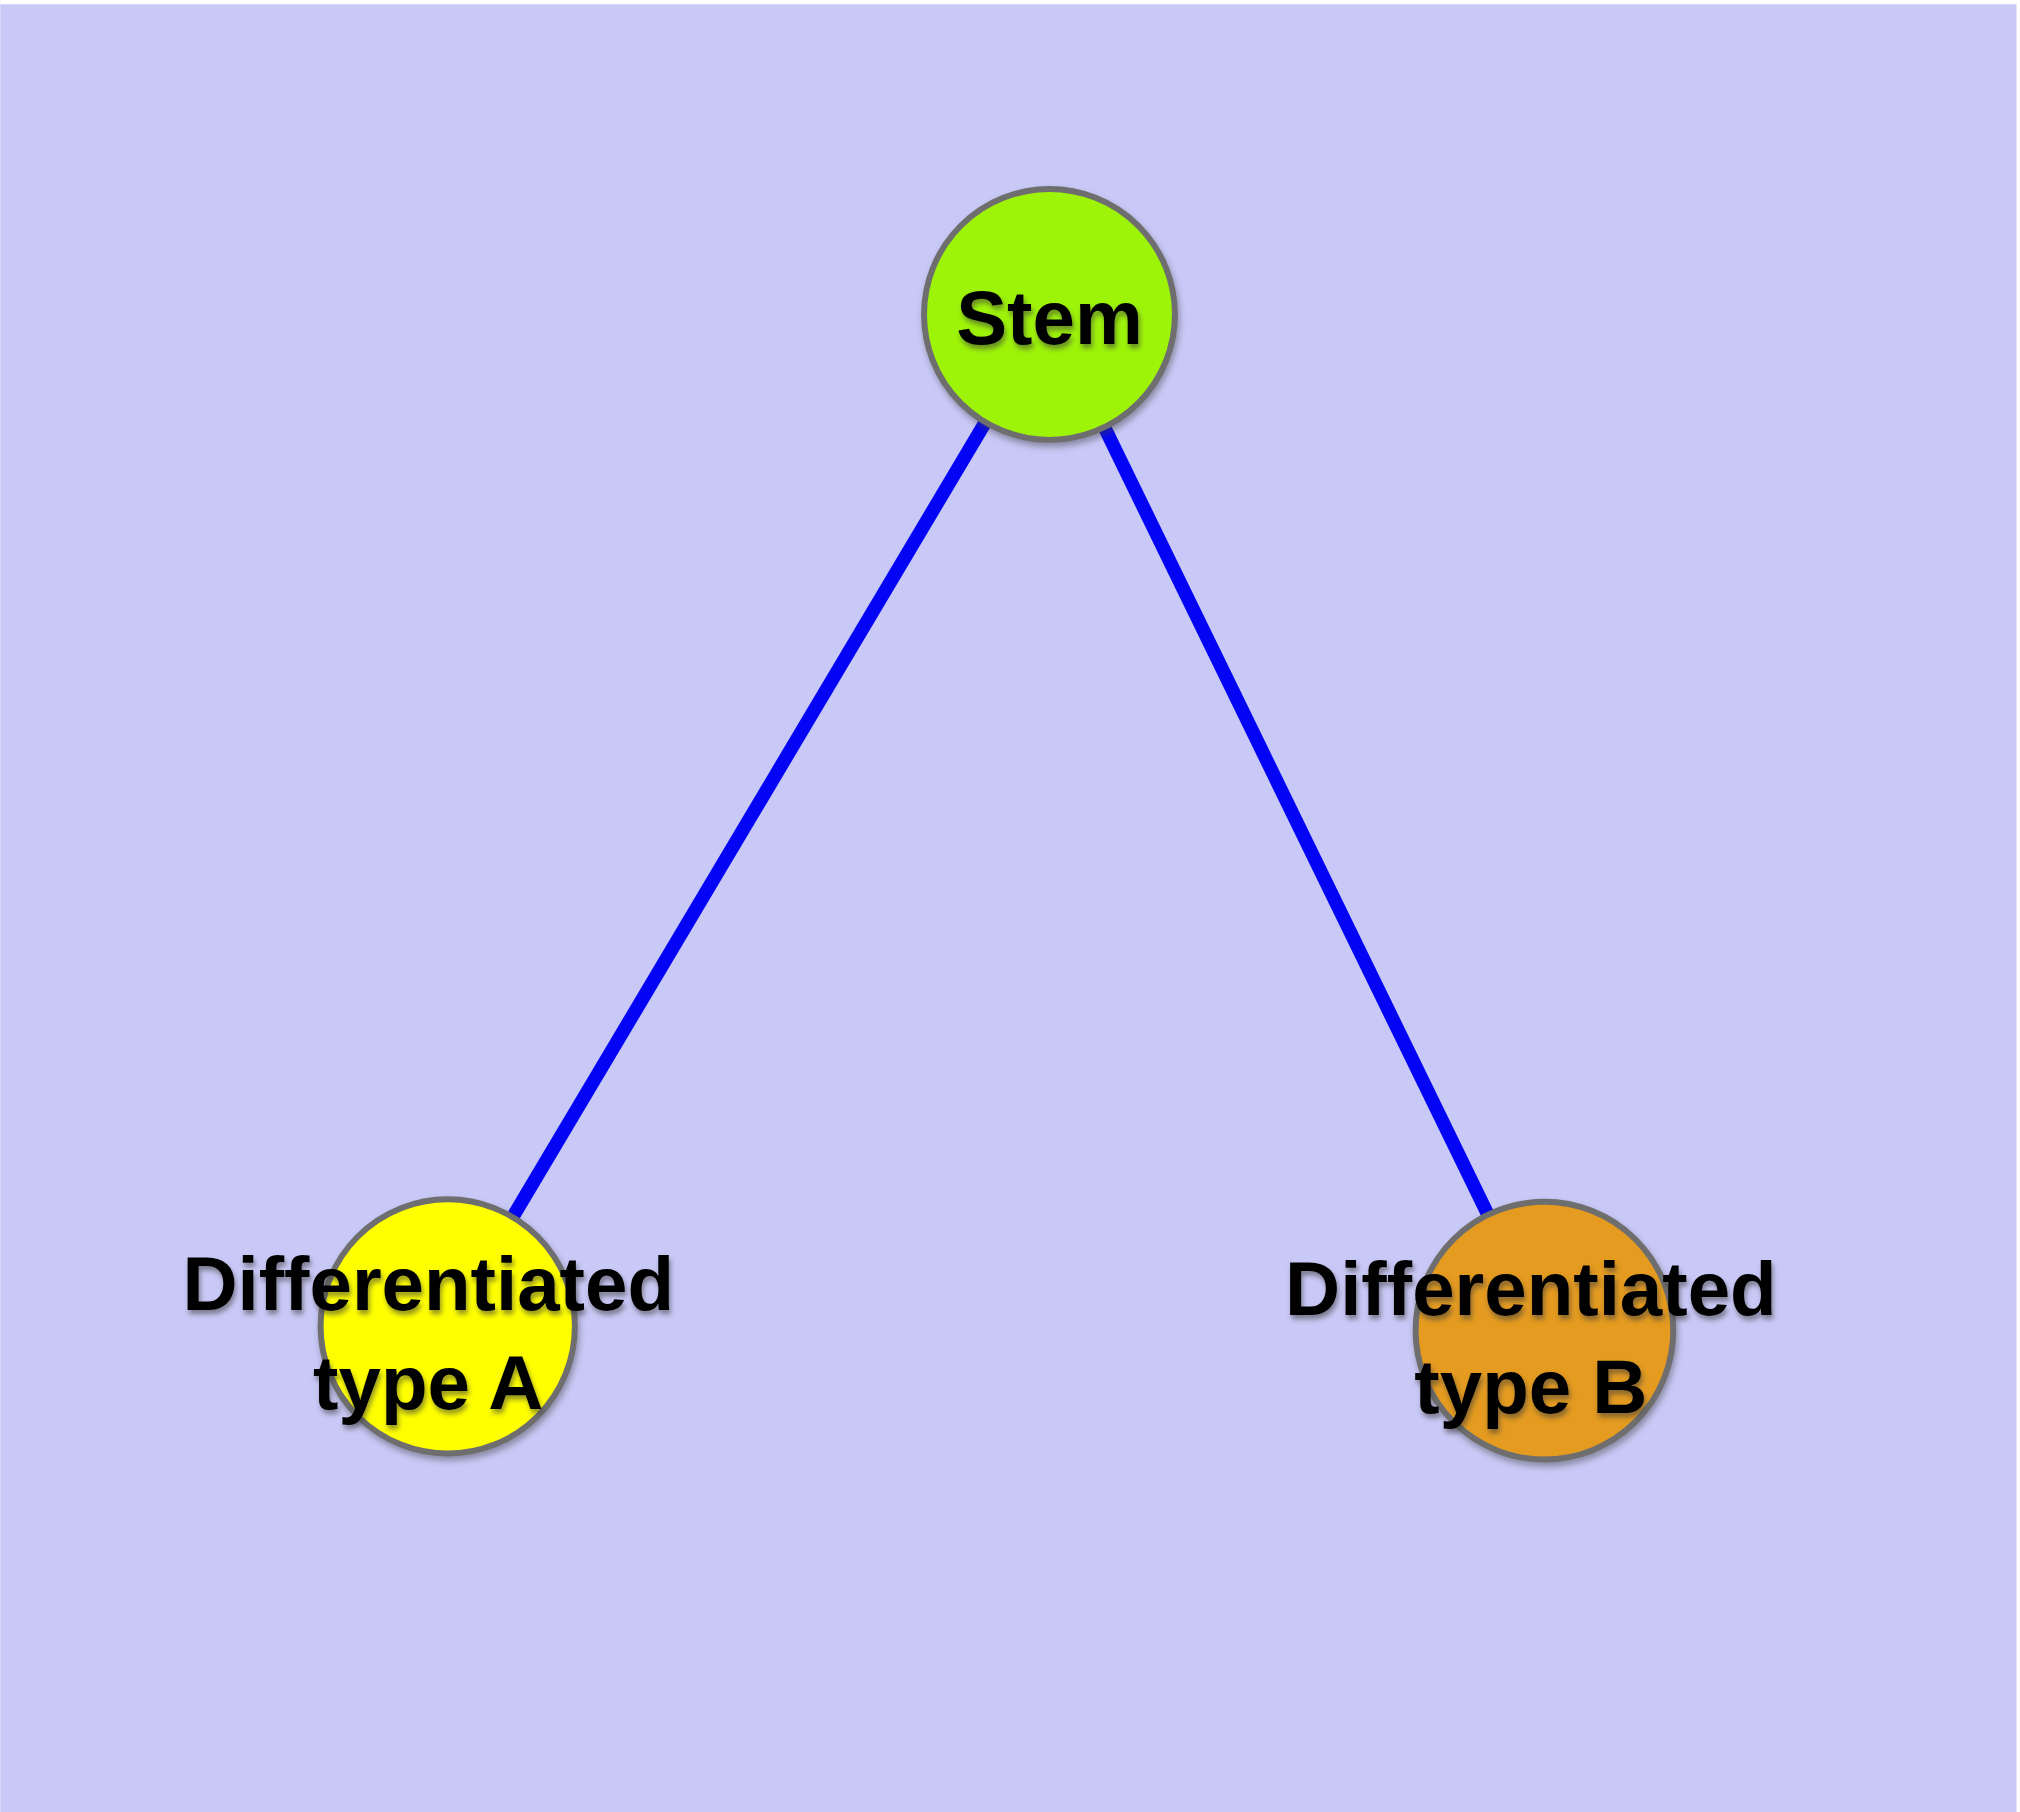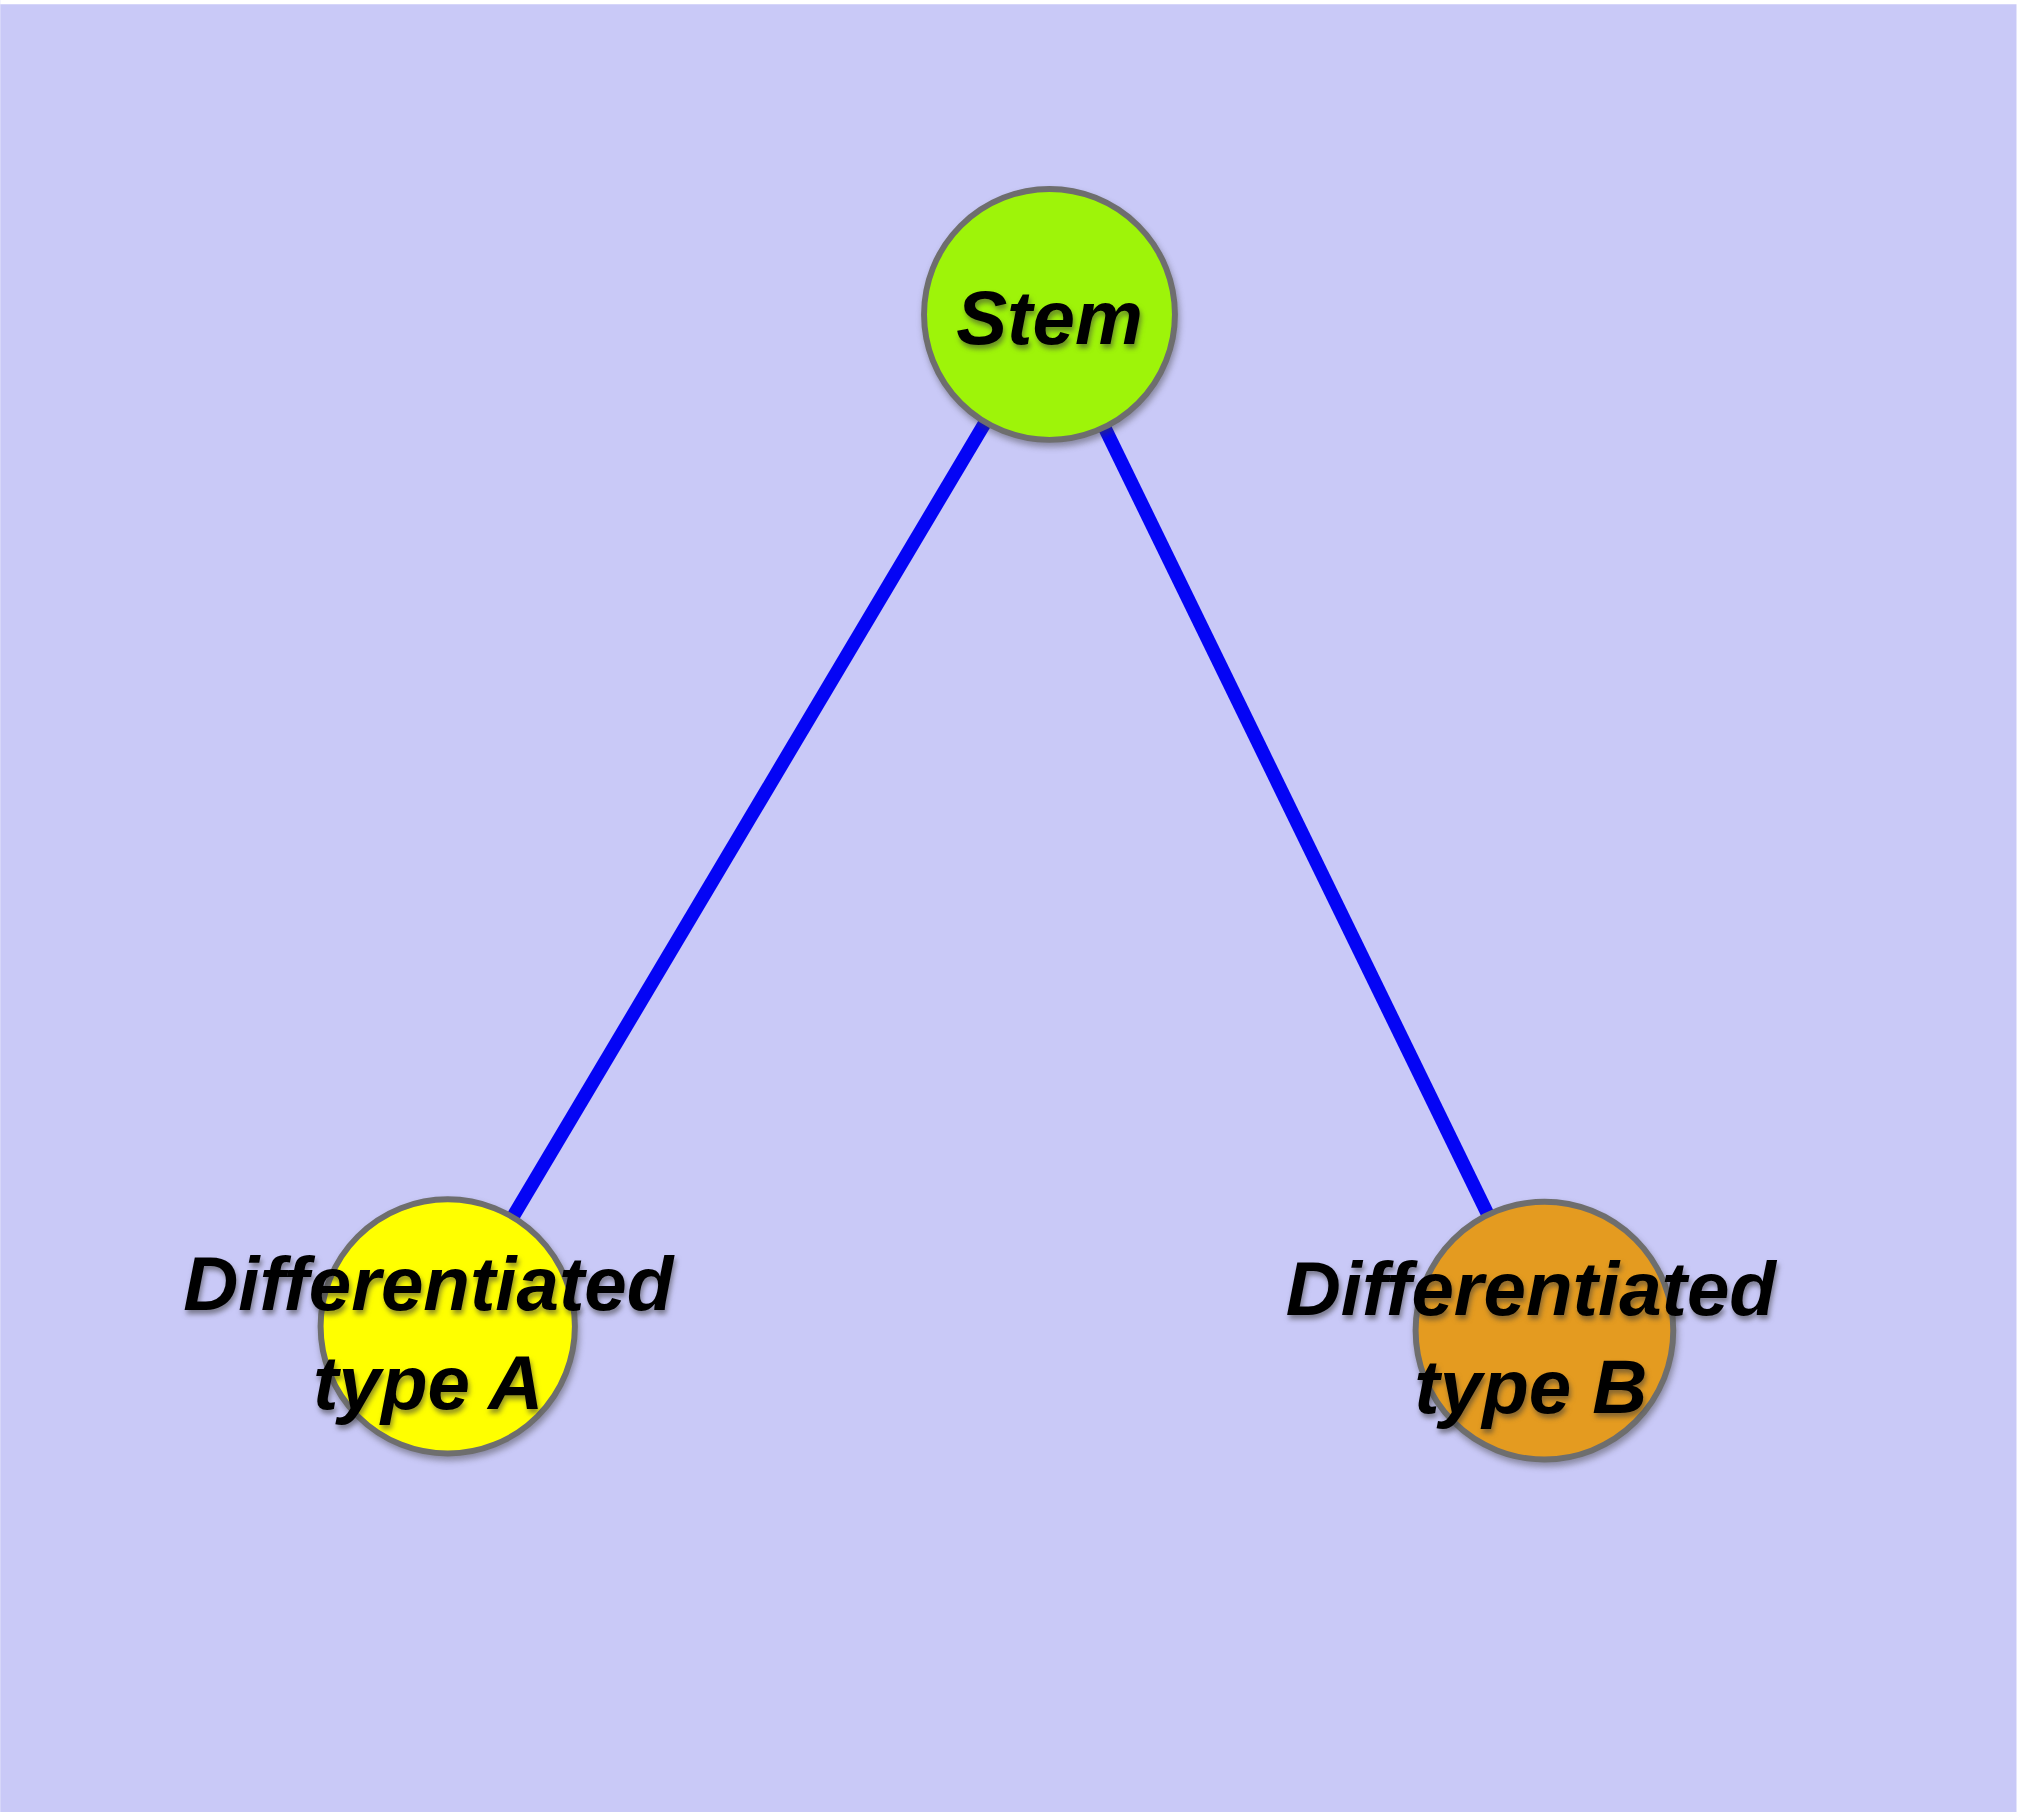--- a/index.html
+++ b/index.html
@@ -8,21 +8,20 @@
     width: 2021px;
     height: 1812px;
     background: #ffffff;
     overflow: hidden;
   }
   #canvas-wrap {
     position: absolute;
     left: 0; top: 0;
     width: 1730px;
     height: 1812px;
-    font-style: italic;
   }
   svg {
     display: block;
   }
   .node-label {
     font-family: "Liberation Sans", "DejaVu Sans", sans-serif;
     font-weight: bold;
     font-size: 90px;
     text-anchor: middle;
     filter: drop-shadow(2px 5px 3px rgba(60,60,60,0.55));

